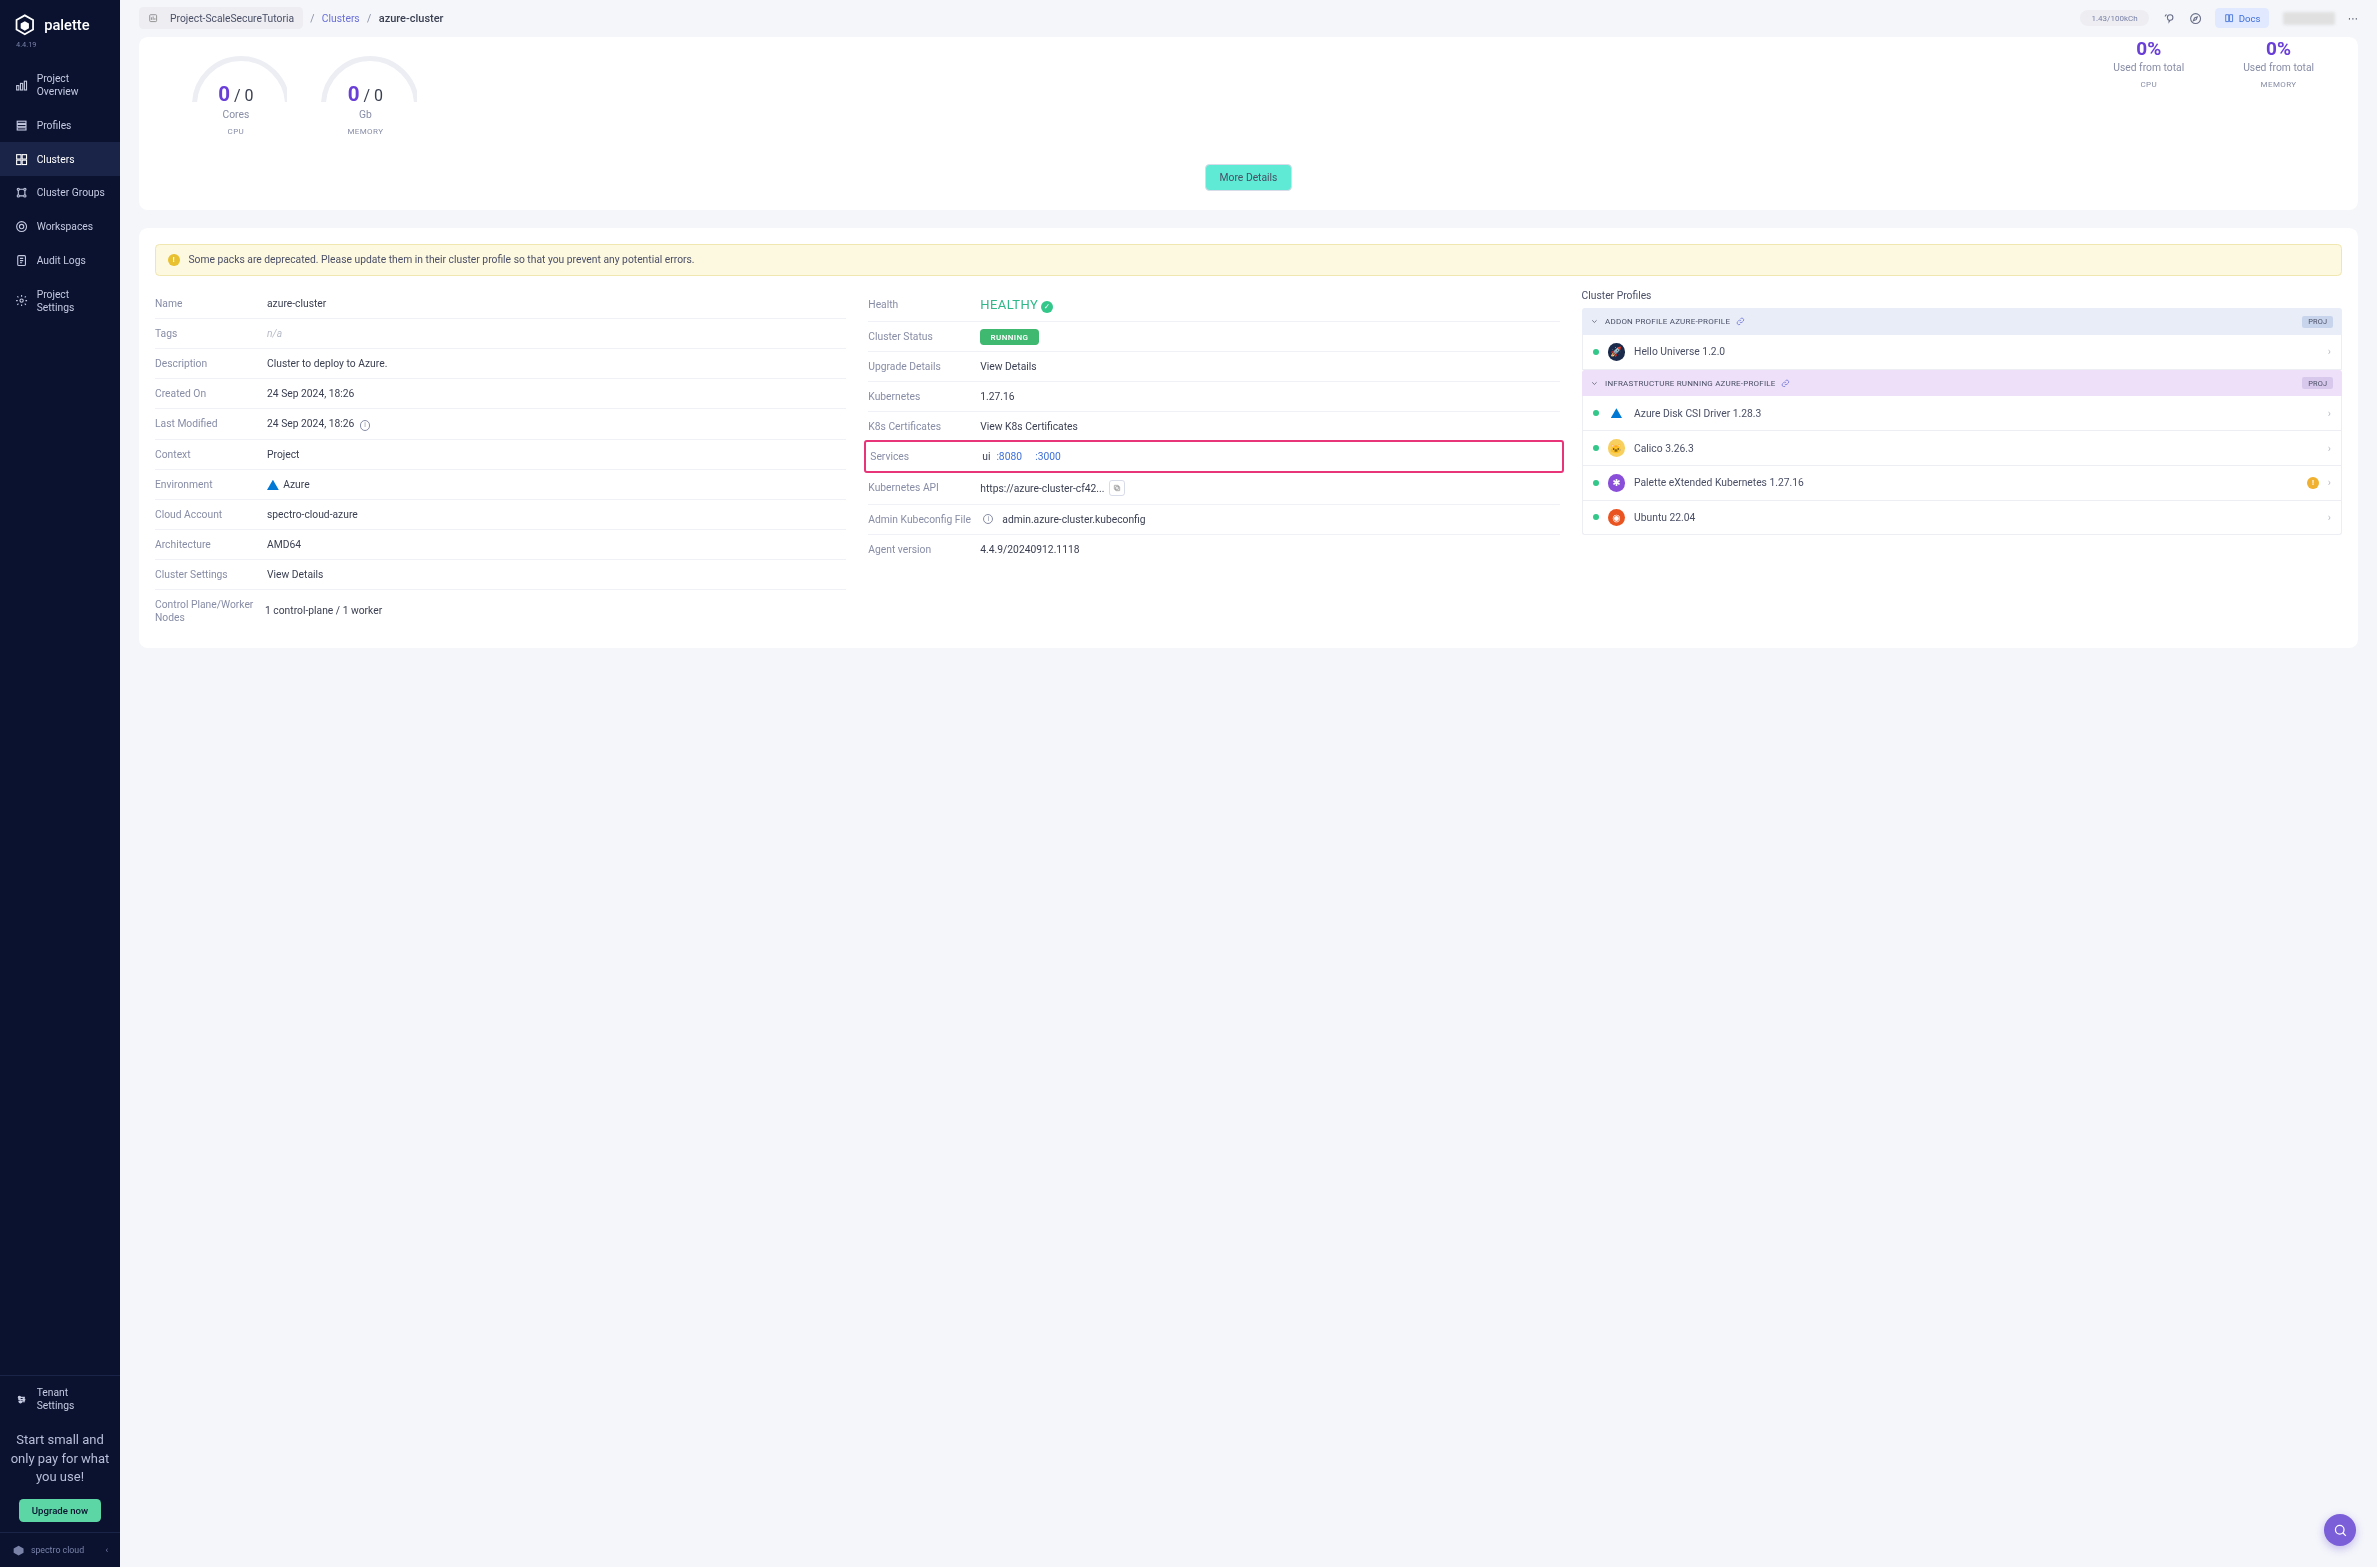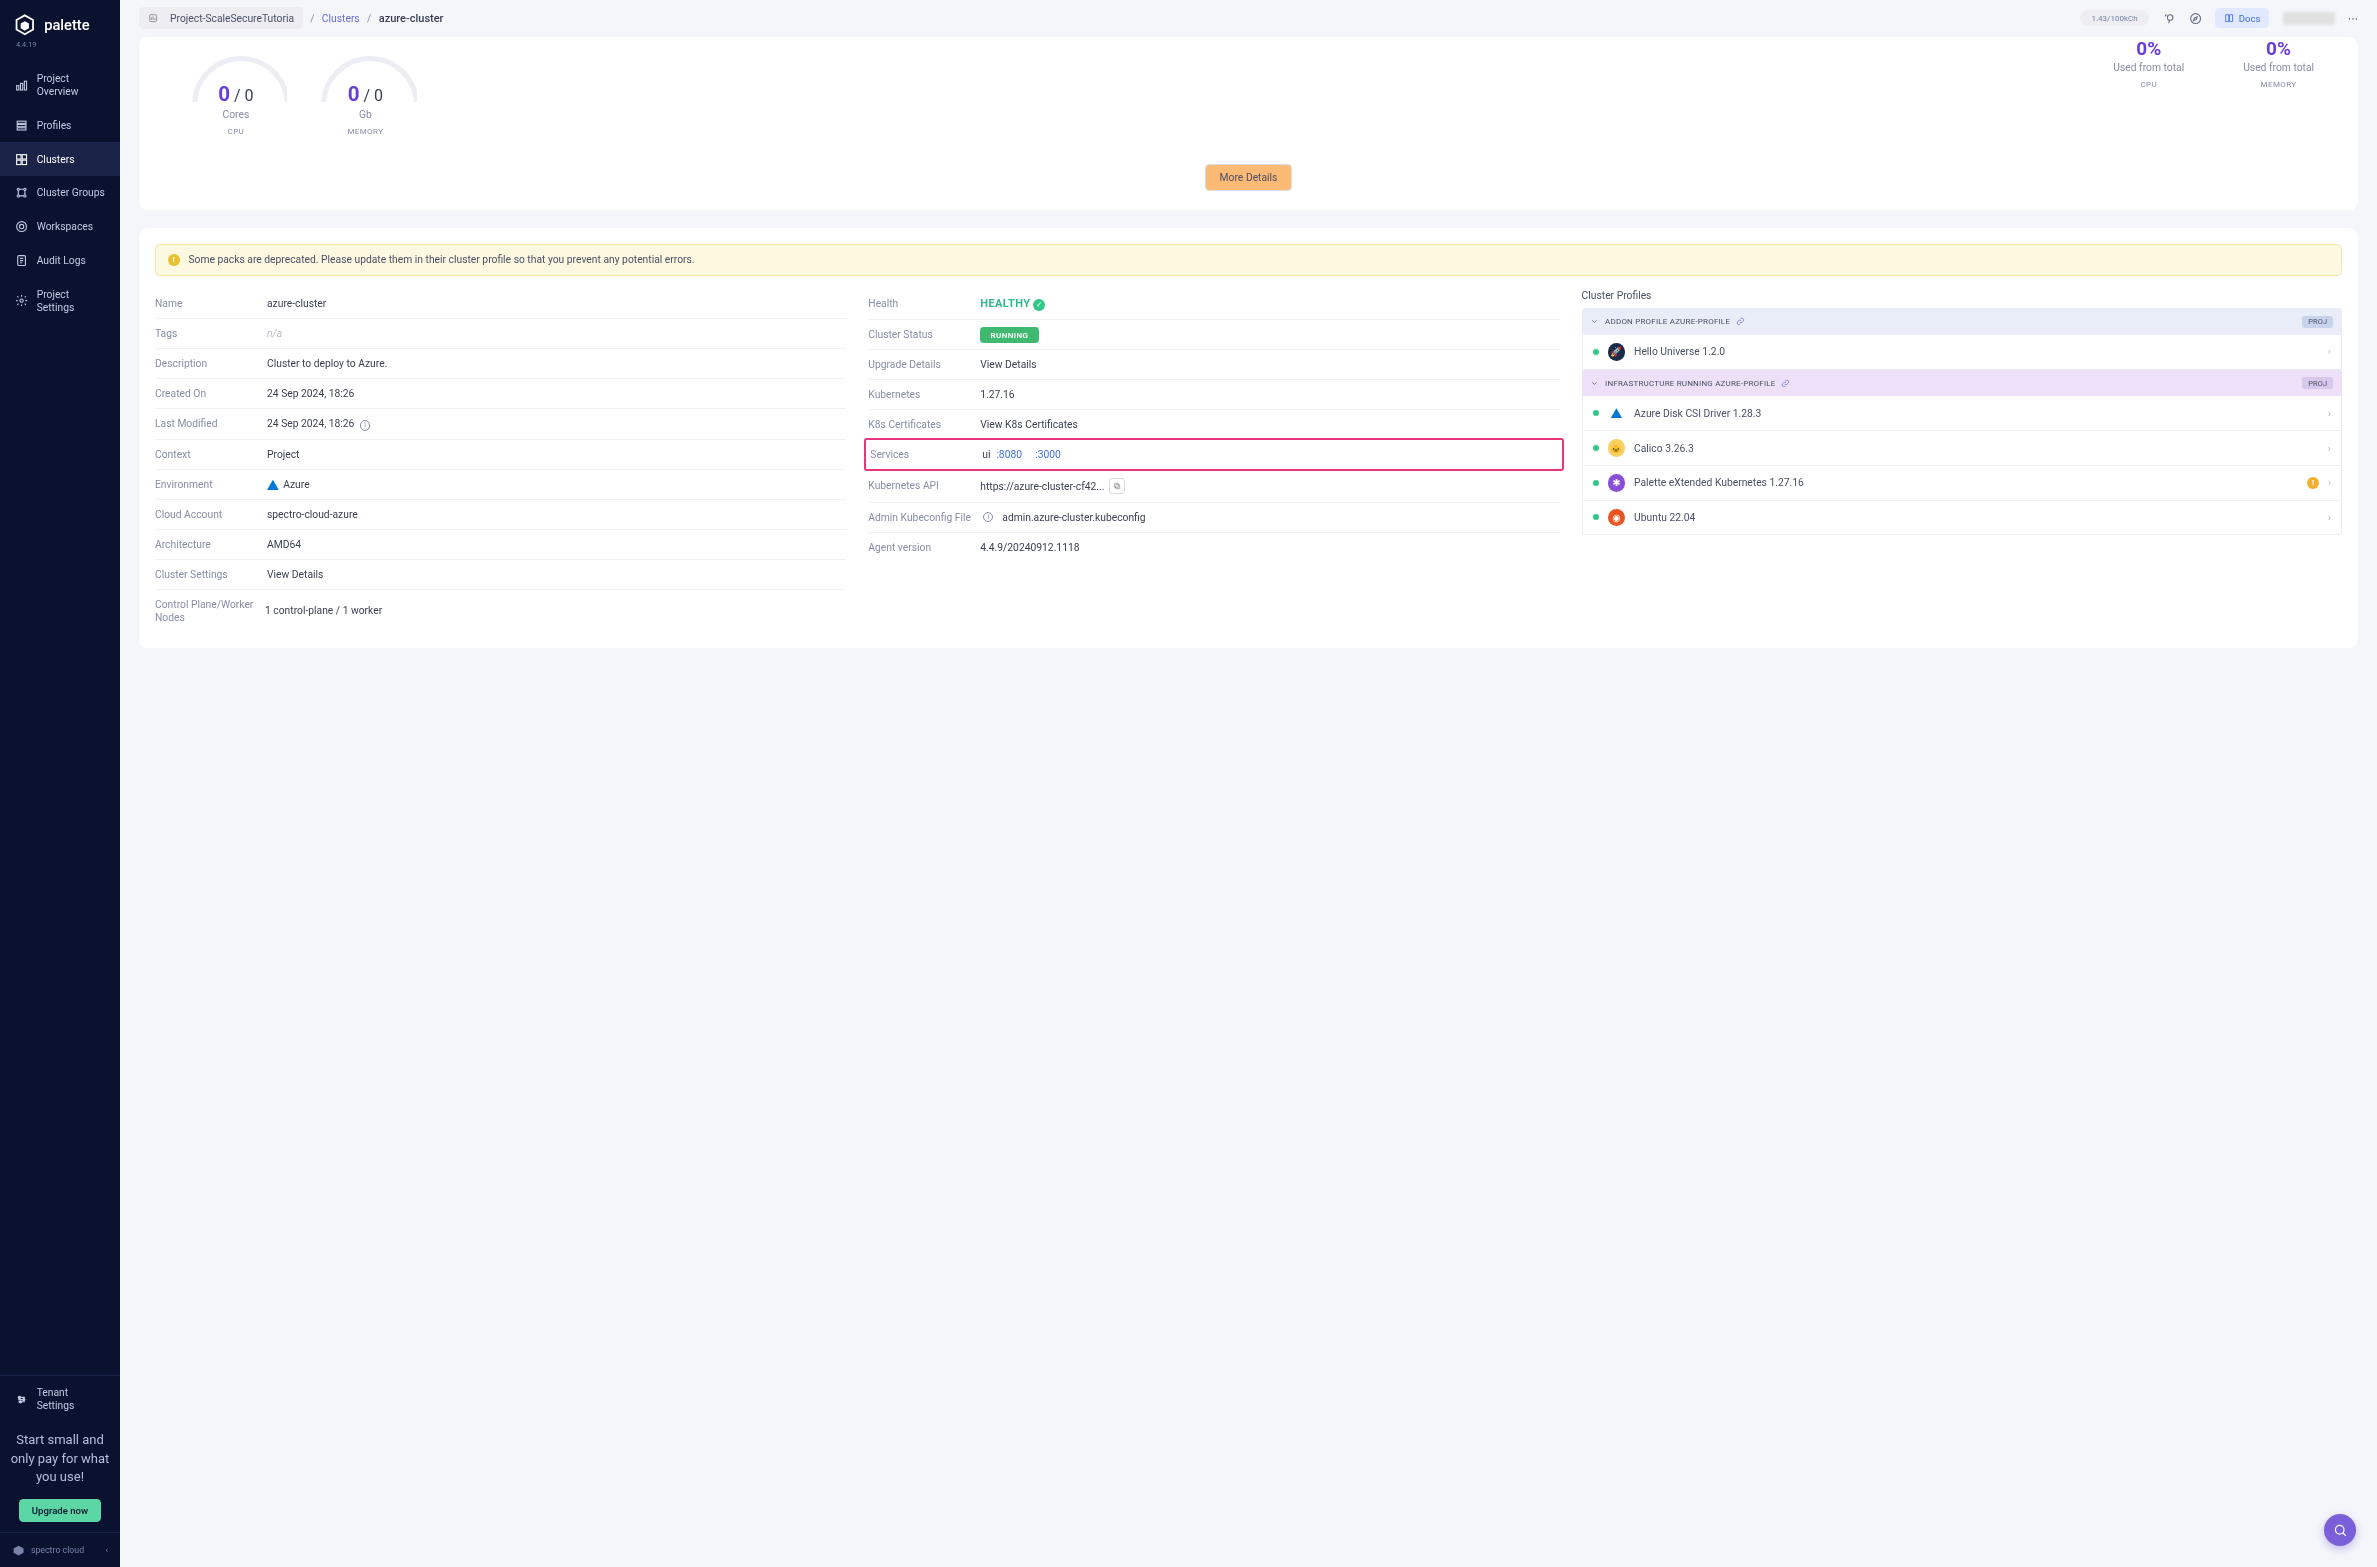--- a/index.html
+++ b/index.html
@@ -45,33 +45,33 @@
 .gauge::before{content:'';position:absolute;width:88px;height:88px;border:5.9px solid #eceef4;border-radius:50%;top:5.9px;left:7.4px}
 .gauge-label{font-size:16px;color:#3a3f51;margin-top:-22px}
 .gauge-label b{font-size:20.6px;font-weight:700;color:#6a3fd8}
 .gauge-unit{font-size:10.3px;color:#888da6}
 .gauge-type{font-size:8px;color:#888da6;letter-spacing:0.4px;margin-top:4.4px}
 .pct-row{display:flex;gap:59px;position:absolute;right:44px;top:0}
 .pct-box{text-align:center}
 .pct{font-size:19px;font-weight:700;color:#6a3fd8}
 .pct-sub{font-size:10.3px;color:#888da6;margin-top:1.5px}
 .pct-type{font-size:8px;color:#888da6;margin-top:5.9px;letter-spacing:0.4px}
-.more-btn{display:block;margin:13.2px auto 5.9px;border:0.7px solid #d8dbe8;background:#fdba74;padding:5.9px 13.2px;border-radius:4.4px;font-size:10.3px;color:#4a4f66;cursor:pointer}
+.more-btn{display:block;margin:13.2px auto 5.9px;border:0.7px solid #d8dbe8;background:#5eead4;padding:5.9px 13.2px;border-radius:4.4px;font-size:10.3px;color:#4a4f66;cursor:pointer}
 .card2{background:#fff;border-radius:8.8px;padding:16px;margin-top:17.7px}
 .alert{background:#fdf8e0;border:0.7px solid #f0e6b0;border-radius:4.4px;padding:8.8px 11.8px;display:flex;align-items:center;gap:8.8px;font-size:10.3px;color:#4a4f66;margin-bottom:13.2px}
 .alert-icon{width:11.8px;height:11.8px;background:#e8c030;border-radius:50%;display:flex;align-items:center;justify-content:center;color:#fff;font-size:8px;font-weight:bold;flex-shrink:0}
 .grid{display:flex;gap:22px}
 .col{flex:1}
 .col.profiles{flex:1.1}
 .row{display:flex;padding:8px 0;border-bottom:0.7px solid #f0f1f6;font-size:10.3px;align-items:center}
 .row .k{width:112px;color:#888da6;flex-shrink:0}
 .row .v{flex:1;color:#3a3f51}
 .row .v.na{color:#b8bcc8;font-style:italic}
 .link{color:#3f6fd8;cursor:pointer}
-.healthy{color:#2fb88a;font-weight:700;letter-spacing:0.4px;font-size:11px}
+.healthy{color:#2fb88a;font-weight:400;letter-spacing:0.4px;font-size:13px}
 .healthy-check{display:inline-flex;width:11.8px;height:11.8px;background:#34c78a;border-radius:50%;color:#fff;align-items:center;justify-content:center;font-size:7.4px;margin-left:2.9px;vertical-align:middle}
 .status-pill{background:#3fb870;color:#fff;padding:3.7px 10.3px;border-radius:3.7px;font-size:8px;letter-spacing:0.4px;font-weight:600}
 .info-icon{display:inline-flex;width:10.3px;height:10.3px;border:0.7px solid #888da6;border-radius:50%;color:#888da6;align-items:center;justify-content:center;font-size:6.6px;margin-left:2.9px}
 .svc-row{border:2.2px solid #e8357a;border-radius:2.9px;margin:-1.5px -4.4px;padding:8px 4.4px!important}
 .svc-ports{color:#3f6fd8;margin-left:5.9px}
 .copy-btn{width:16px;height:16px;border:0.7px solid #d8dbe8;border-radius:2.9px;display:inline-flex;align-items:center;justify-content:center;margin-left:4.4px;cursor:pointer}
 .az-icon{display:inline-block;width:11.8px;height:10.3px;background:#0078d4;clip-path:polygon(50% 0,100% 100%,0 100%);margin-right:4.4px;vertical-align:middle}
 .profiles-title{font-size:10.3px;color:#4a4f66;margin-bottom:5.9px}
 .prof-header{background:#e8edf8;padding:7.4px 8.8px;display:flex;align-items:center;gap:5.9px;font-size:8px;letter-spacing:0.2px;color:#4a4f66;border-radius:2.9px 2.9px 0 0}
 .prof-header.infra{background:#ede0f8}

